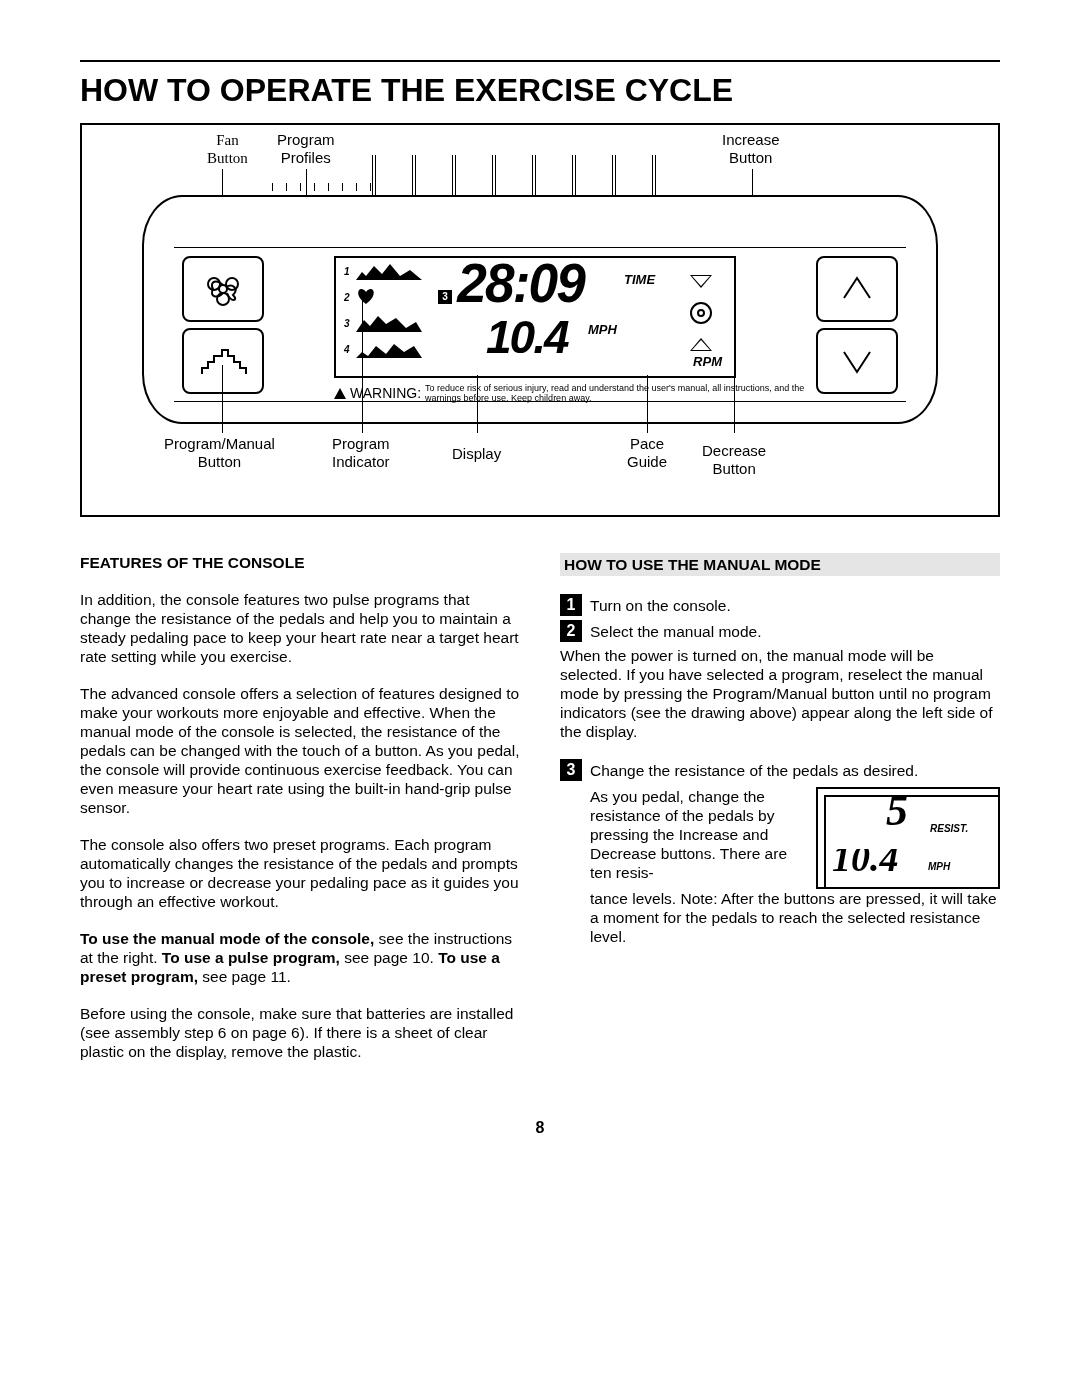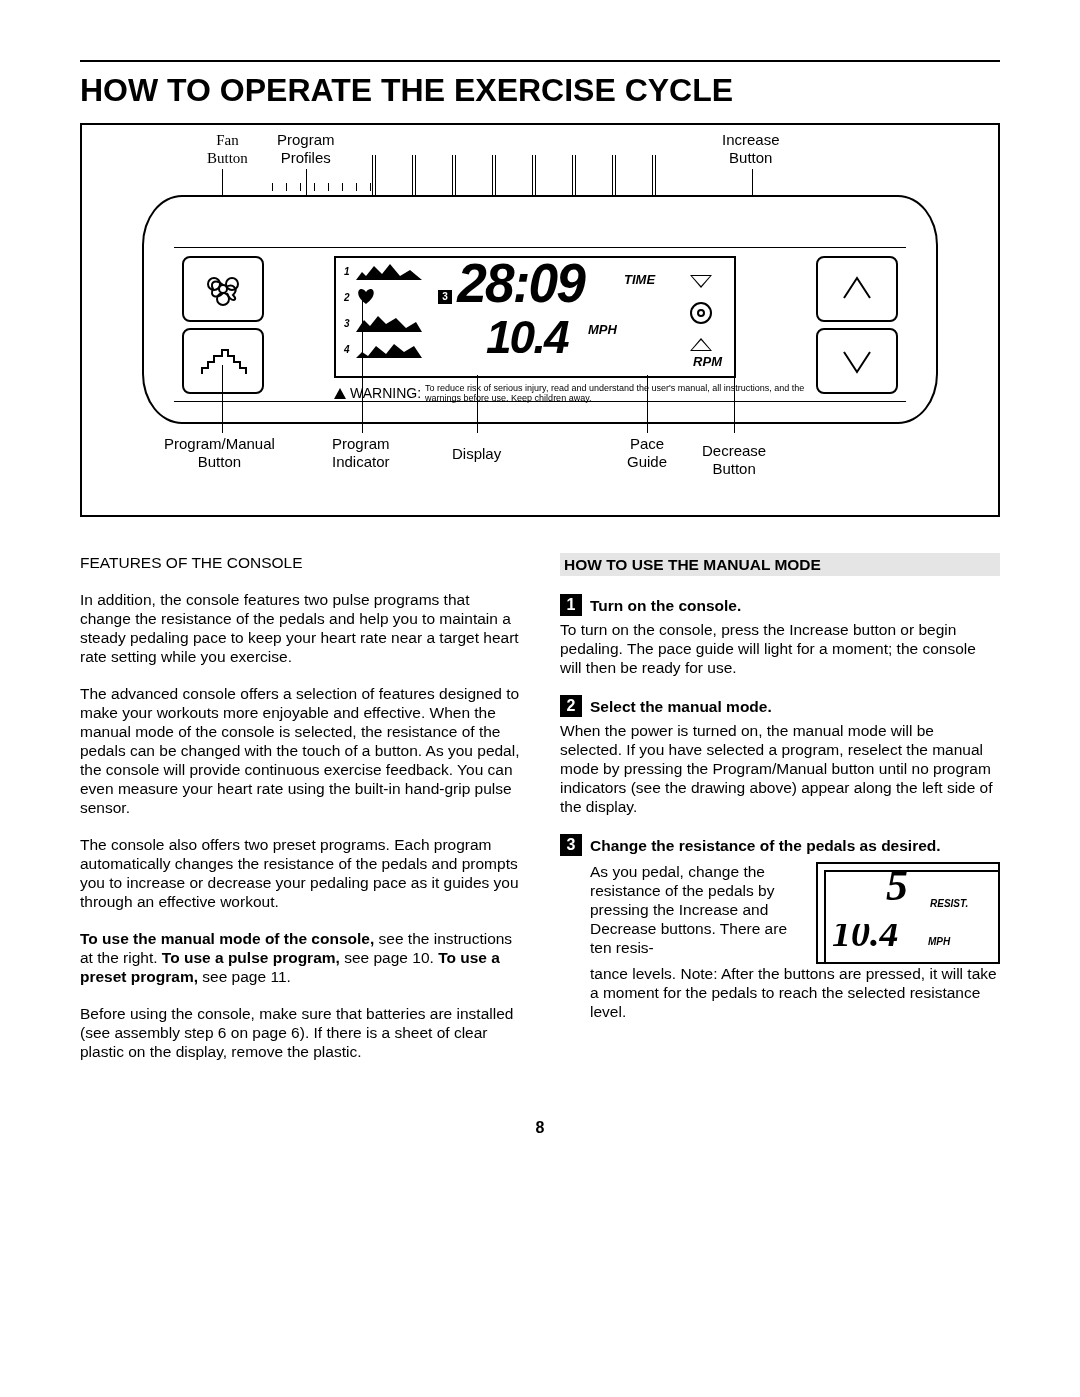--- a/index.html
+++ b/index.html
@@ -100,25 +100,25 @@
   .tri-outline-up { width:0;height:0;border-left:11px solid transparent;border-right:11px solid transparent;border-bottom:13px solid #000; position:relative;}
   .tri-outline-up::after{content:"";position:absolute;left:-9px;top:2px;width:0;height:0;border-left:9px solid transparent;border-right:9px solid transparent;border-bottom:10px solid #fff;}
   .tri-outline-down { width:0;height:0;border-left:11px solid transparent;border-right:11px solid transparent;border-top:13px solid #000; position:relative;}
   .tri-outline-down::after{content:"";position:absolute;left:-9px;bottom:2px;width:0;height:0;border-left:9px solid transparent;border-right:9px solid transparent;border-top:10px solid #fff;}
   .target { width:18px;height:18px;border:2px solid #000;border-radius:50%;position:relative;}
   .target::after{content:"";position:absolute;left:5px;top:5px;width:4px;height:4px;border:2px solid #000;border-radius:50%;}
 
   .two-col { display:flex; gap:40px; }
   .col { flex:1; font-size:15.5px; line-height:19px; }
   .col p { margin: 0 0 18px 0; }
-  .section-head { font-weight:400; margin:0 0 14px 0; }
+  .section-head { font-weight:700; margin:0 0 14px 0; }
   .section-head-bar { font-weight:700; background:#e5e5e5; padding:2px 4px; margin:0 0 18px 0; }
   .step { display:flex; align-items:flex-start; gap:8px; margin-bottom:4px;}
   .step-num { display:inline-block; width:22px; height:22px; background:#000;color:#fff;font-weight:700;text-align:center;line-height:22px;font-size:16px;flex-shrink:0;}
-  .step-title { font-weight:700; padding-top:2px;}
+  .step-title { font-weight:400; padding-top:2px;}
   .step-body { margin:6px 0 18px 30px; }
   .bold { font-weight:700; }
   .inset {
     float:right; width:180px; height:98px; border:2px solid #000; margin:0 0 0 10px; position:relative; background:#fff;
   }
   .inset-inner {
     position:absolute; left:6px; right:0; top:6px; bottom:0; border-left:2px solid #000; border-top:2px solid #000;
   }
   .page-num { text-align:center; font-weight:700; font-size:16px; margin-top:40px;}
   svg { overflow: visible; }
@@ -276,21 +276,20 @@
     <p>Before using the console, make sure that batteries are installed (see assembly step 6 on page 6). If there is a sheet of clear plastic on the display, remove the plastic.</p>
   </div>
 
   <div class="col">
     <p class="section-head-bar">HOW TO USE THE MANUAL MODE</p>
 
     <div class="step">
       <span class="step-num">1</span>
       <span class="step-title">Turn on the console.</span>
     </div>
-    <p class="step-body">To turn on the console, press the Increase button or begin pedaling. The pace guide will light for a moment; the console will then be ready for use.</p>
 
     <div class="step">
       <span class="step-num">2</span>
       <span class="step-title">Select the manual mode.</span>
     </div>
     <p class="step-body">When the power is turned on, the manual mode will be selected. If you have selected a program, reselect the manual mode by pressing the Program/Manual button until no program indicators (see the drawing above) appear along the left side of the display.</p>
 
     <div class="step">
       <span class="step-num">3</span>
       <span class="step-title">Change the resistance of the pedals as desired.</span>

